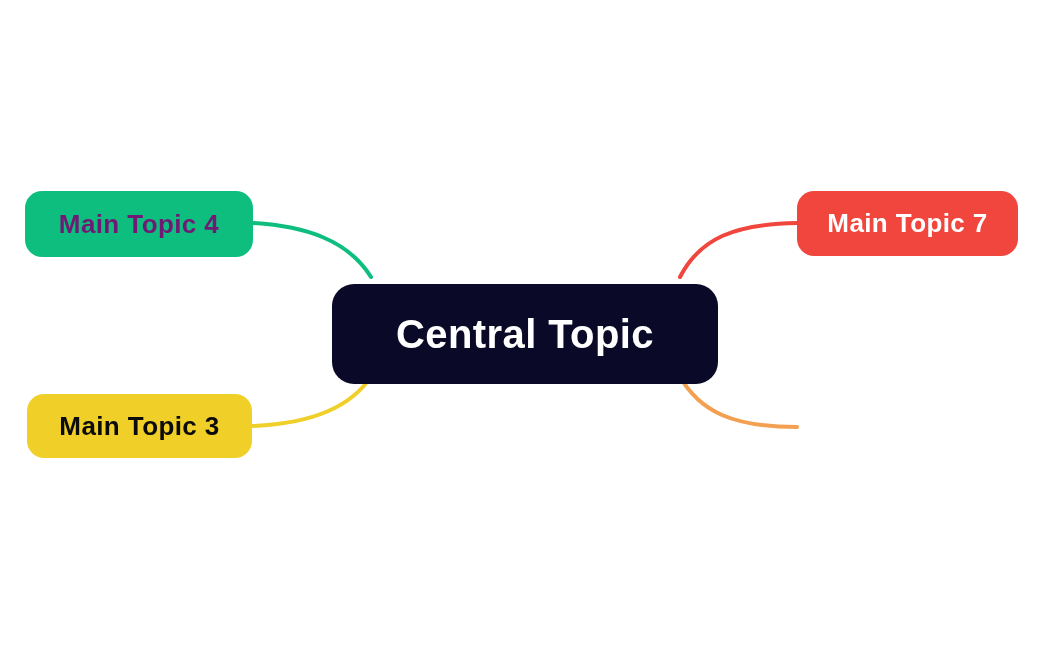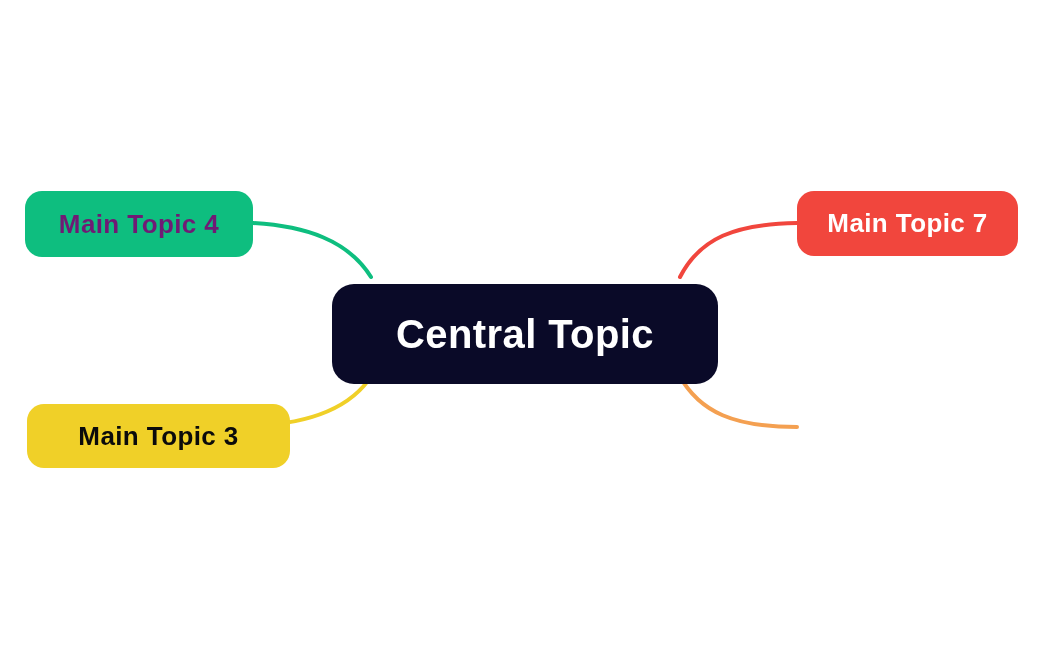--- a/index.html
+++ b/index.html
@@ -47,21 +47,21 @@
     border-radius: 22px;
     font-size: 40px;
     margin-top: 8px;
   }
   .node-topic {
     font-size: 26px;
     border-radius: 17px;
   }
   .node-topic1 { left: 797px; top: 191px; width: 221px; height: 65px; }
   .node-topic2 { left: 797px; top: 395px; width: 228px; height: 63px; }
-  .node-topic3 { left: 27px;  top: 404px; width: 263px; height: 64px; }
+  .node-topic3 { left: 27px;  top: 394px; width: 225px; height: 64px; }
   .node-topic4 { left: 25px;  top: 191px; width: 228px; height: 66px; }
 </style>
 </head>
 <body>
 
 <div class="canvas" style="background-color: rgb(255, 255, 255);">
 
   <svg class="connectors" viewBox="0 0 1050 650" xmlns="http://www.w3.org/2000/svg" aria-hidden="true">
     <path d="M 680 277 C 700 238 735 224 797 223" stroke="#F1463D"></path>
     <path d="M 679 375 C 700 413 735 427 797 427" stroke="#F4A051"></path>

